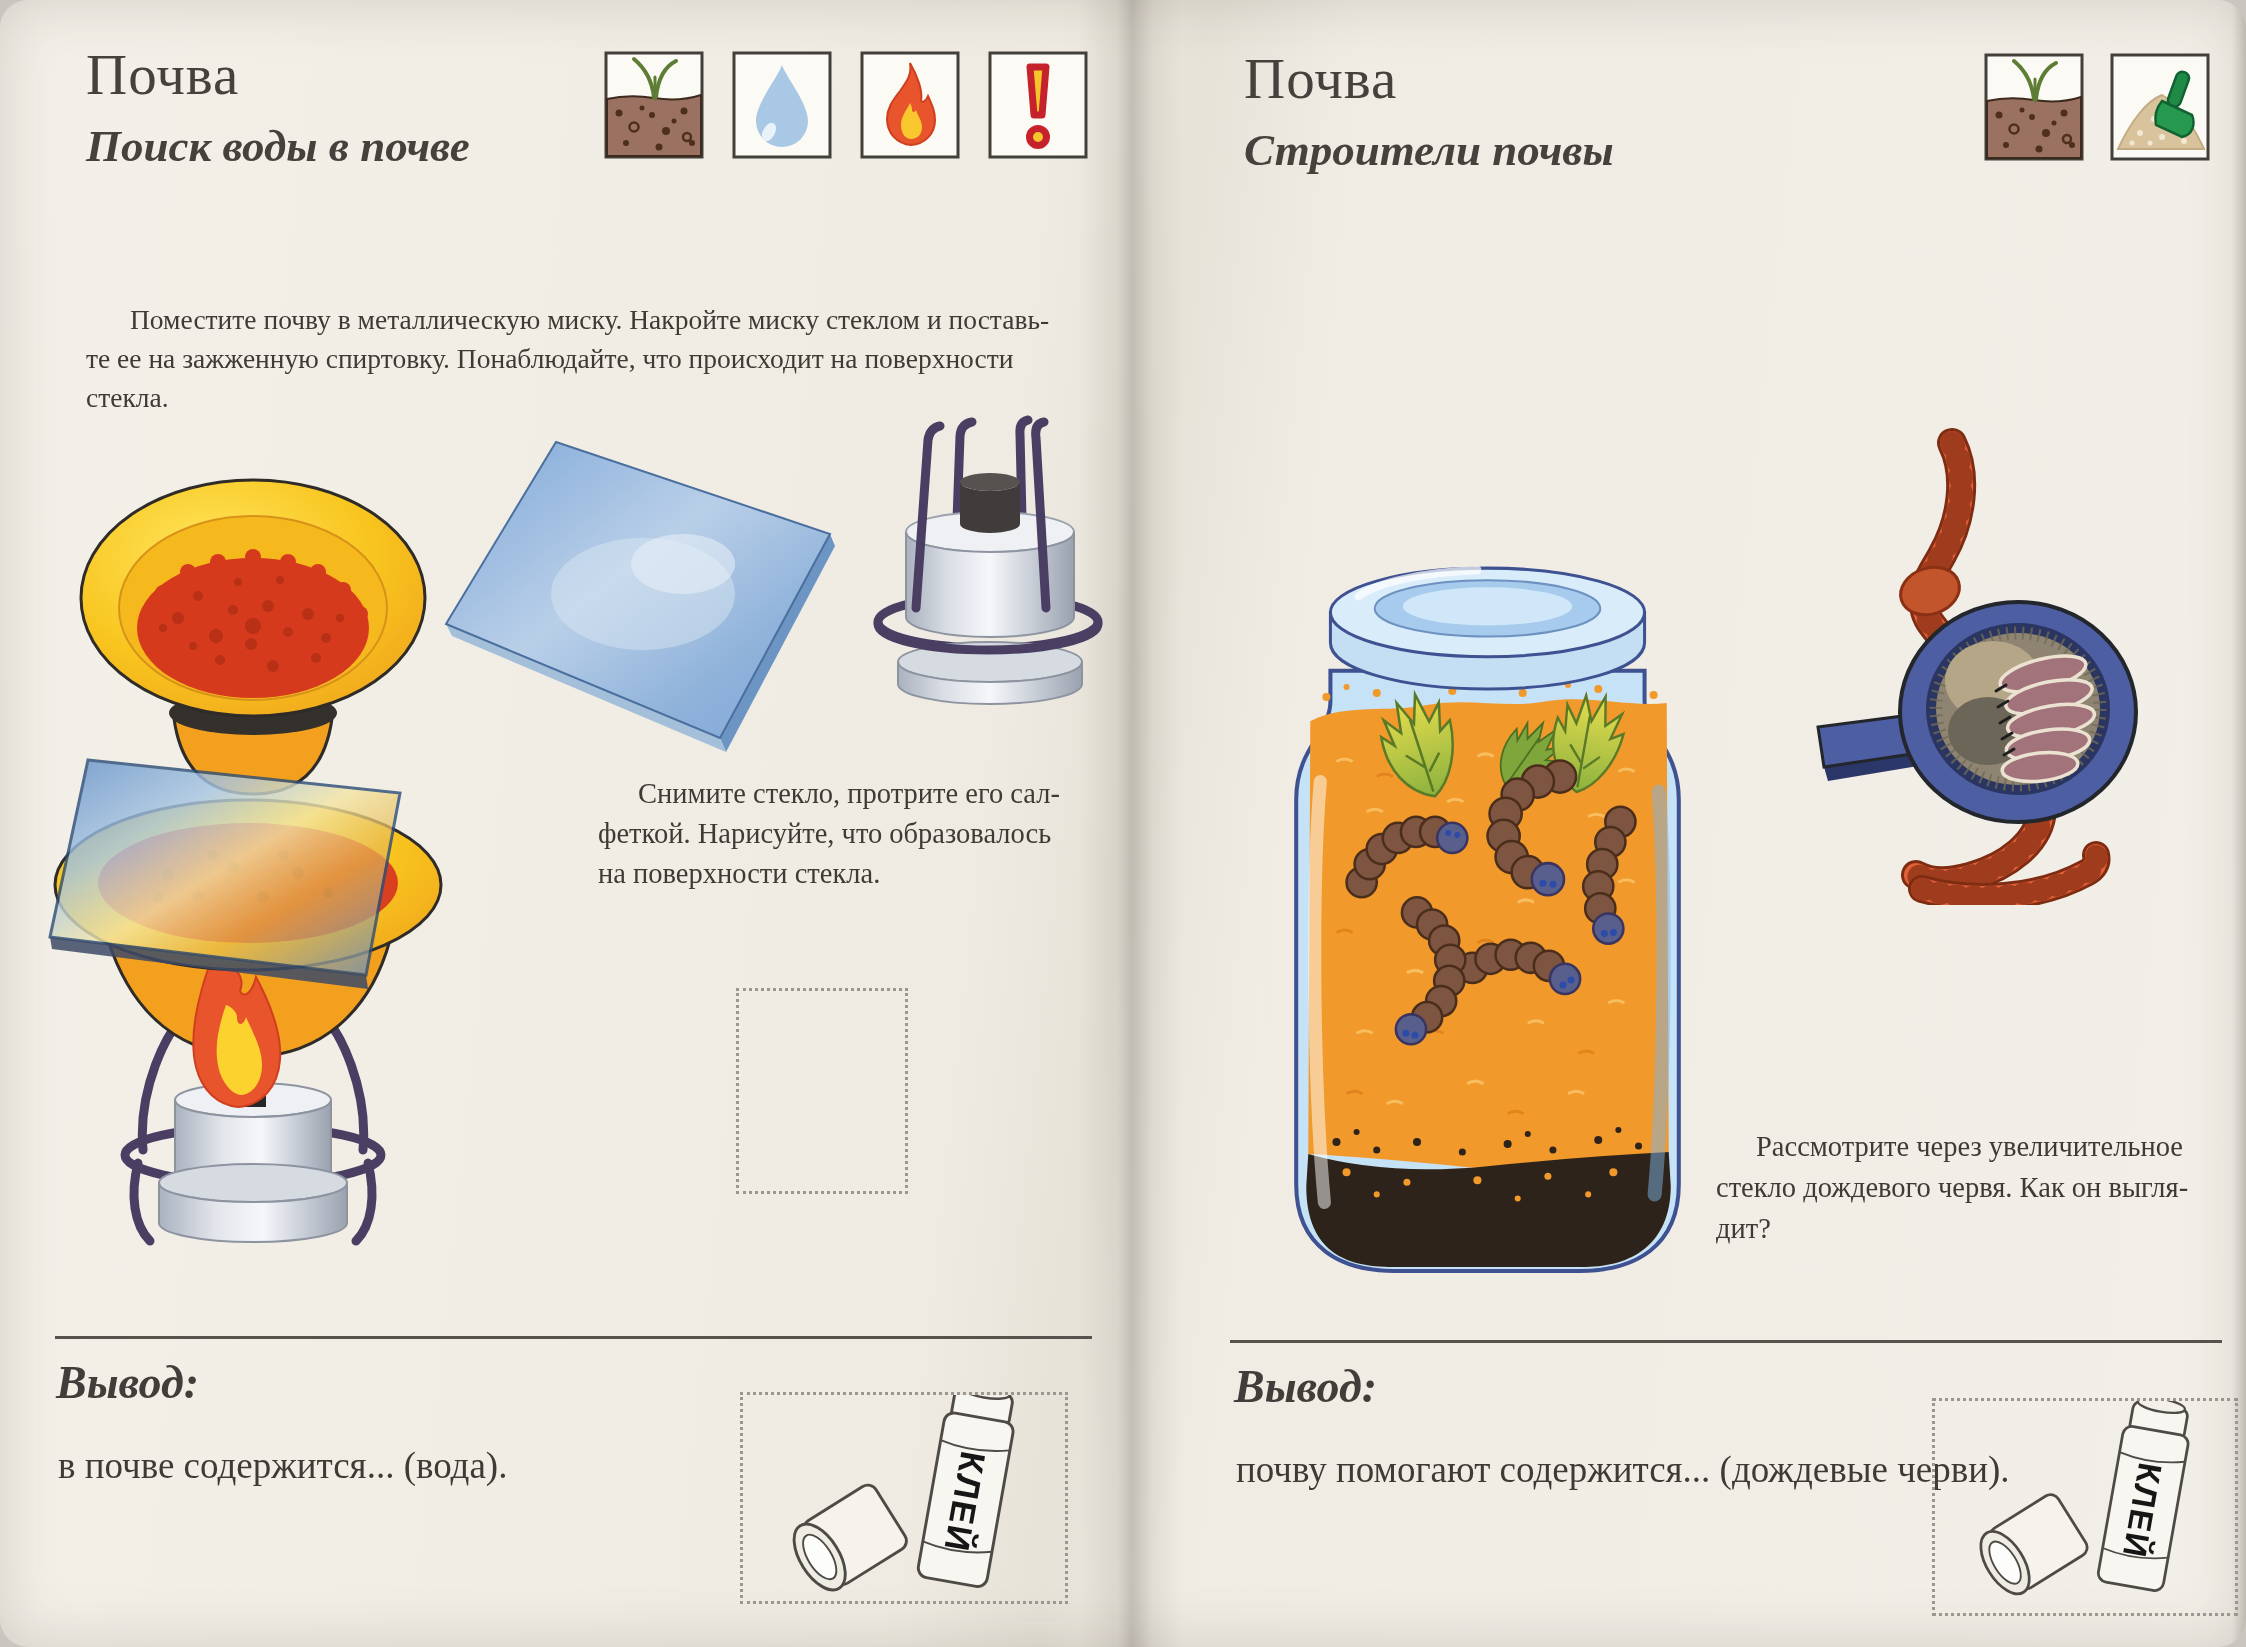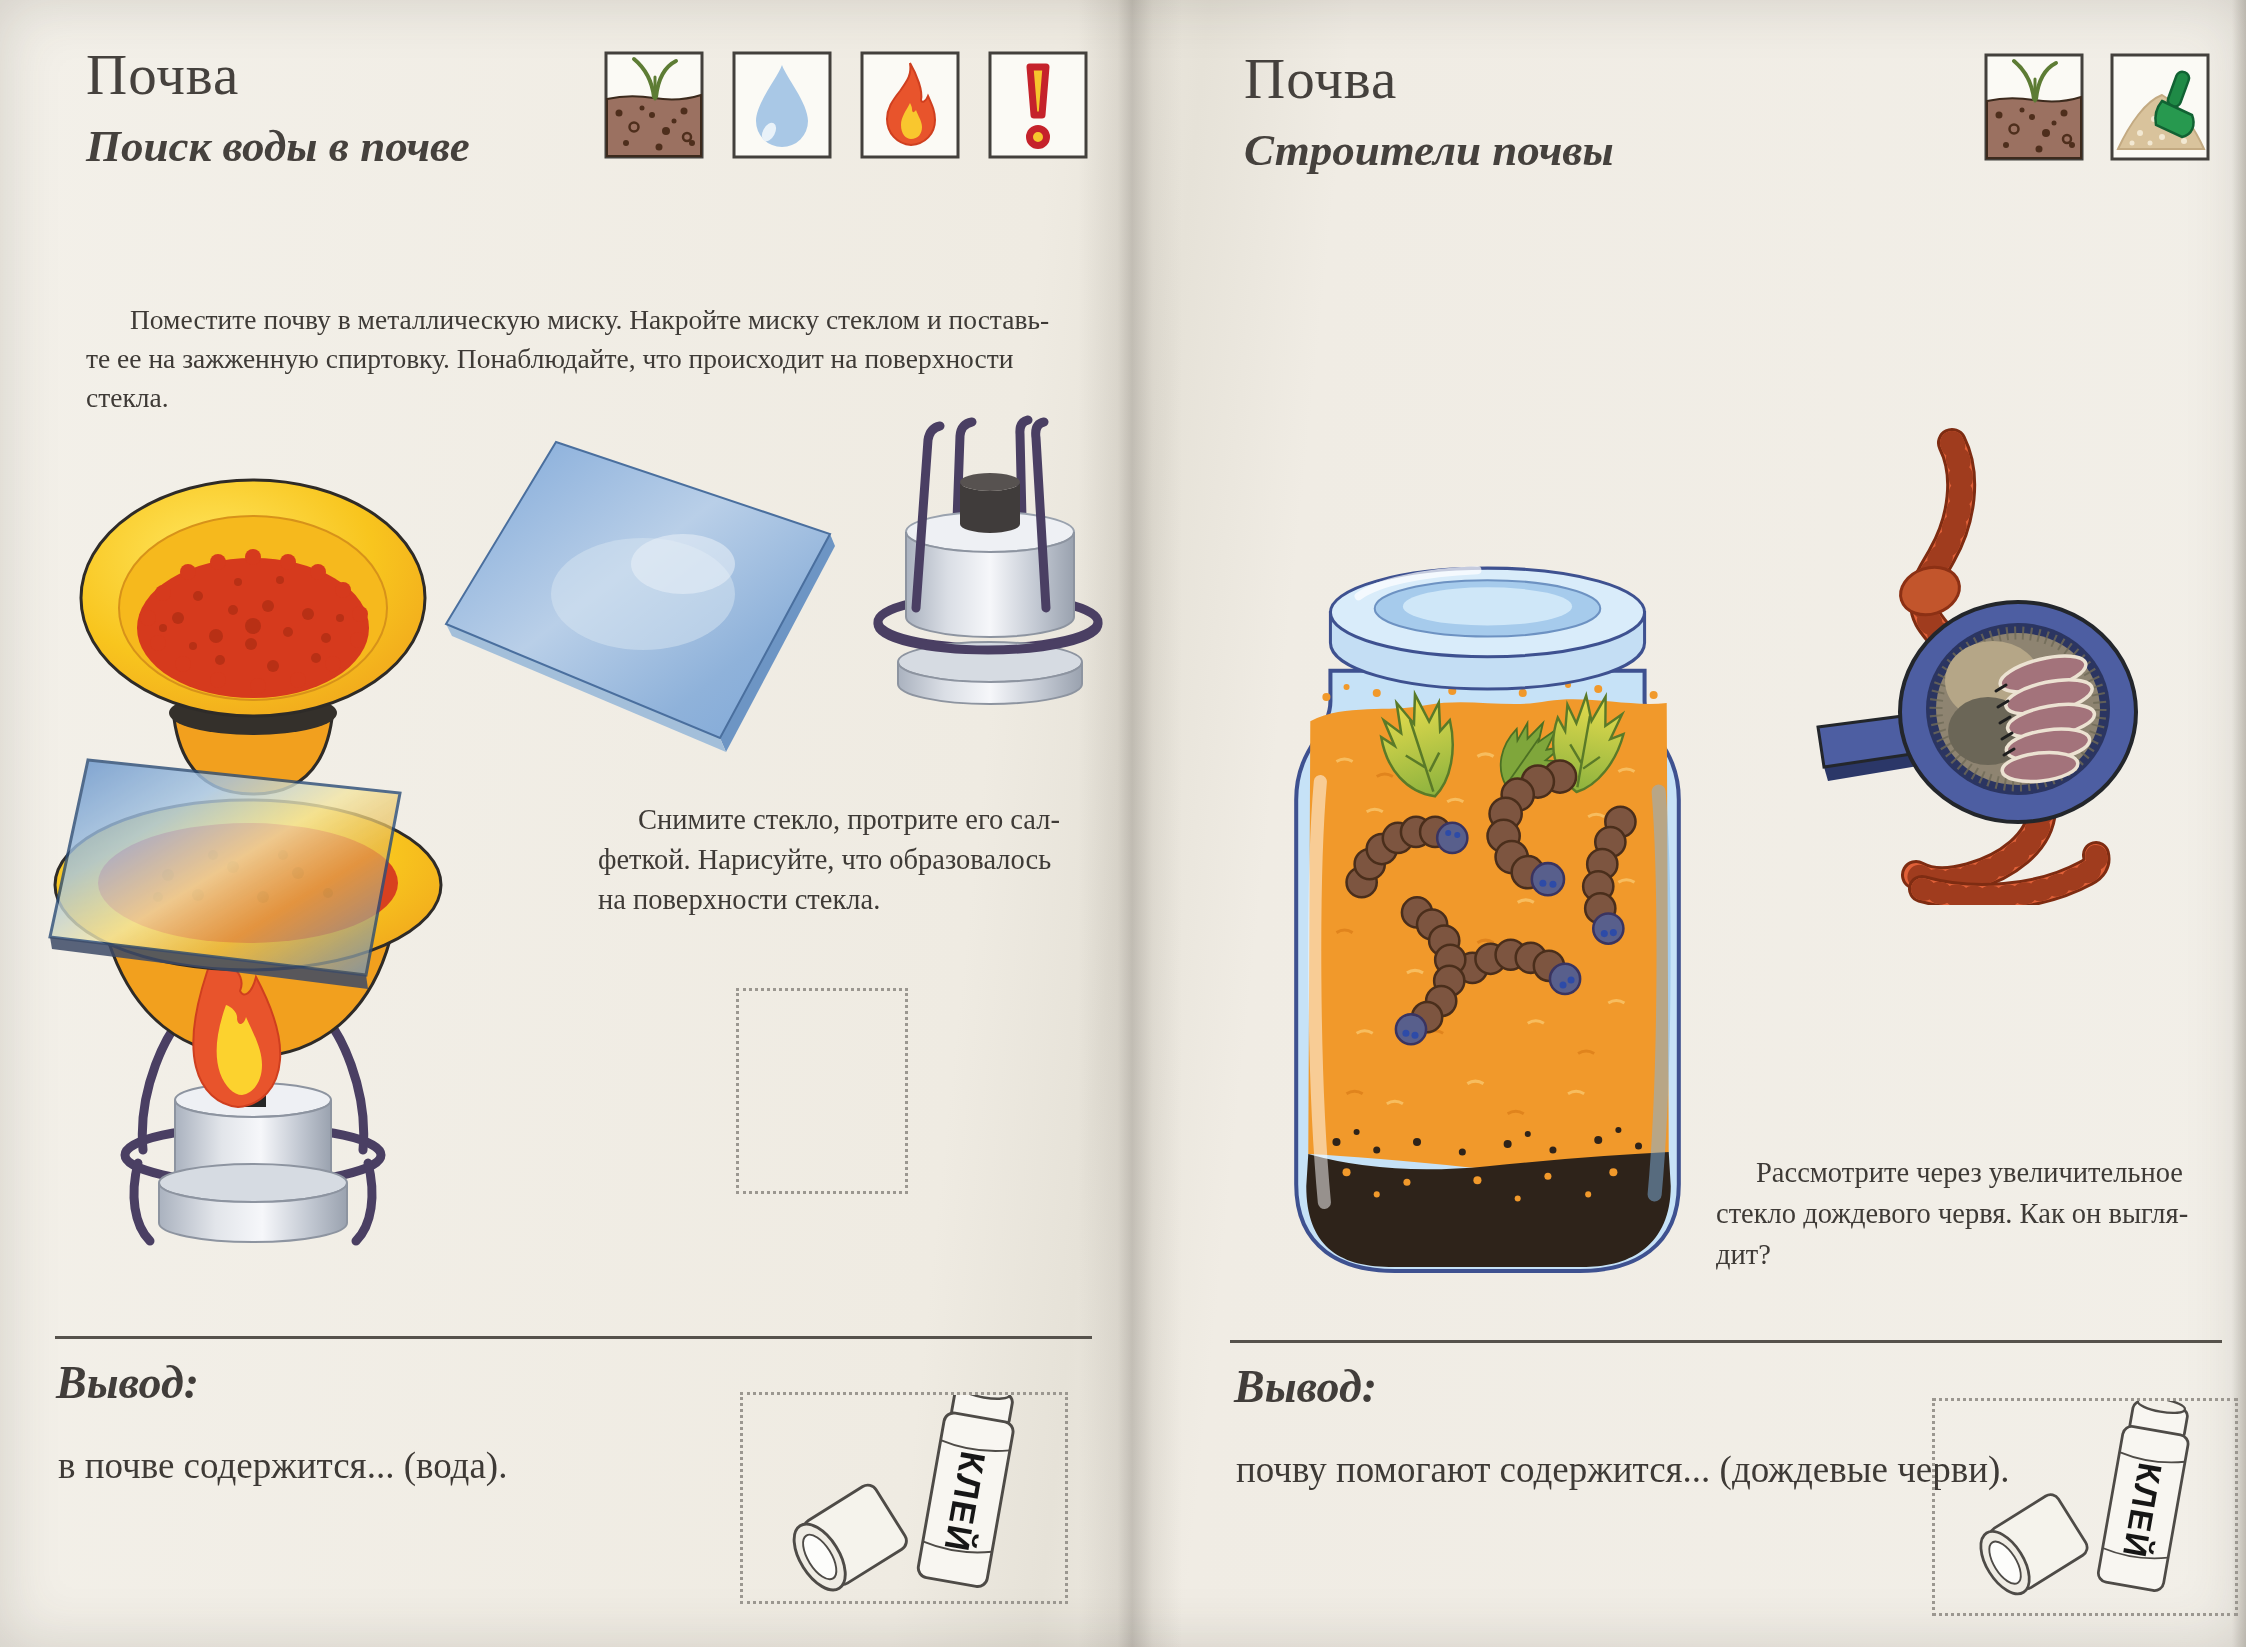--- a/index.html
+++ b/index.html
@@ -1,29 +1,29 @@
 <!DOCTYPE html>
 <html><head>
 <meta charset="utf-8">
 <style>
   html,body{margin:0;padding:0;background:#c9c6bf;}
   .canvas{position:relative;width:2246px;height:1647px;overflow:hidden;
     background:linear-gradient(96deg,#f3f0e9 0%,#efebe2 44%,#e6e2d8 50%,#f0ece4 56%,#f2efe8 100%);
     box-shadow:inset 0 0 60px rgba(60,55,45,.18);
-    font-family:"Liberation Serif",serif;color:#3d3936;}
+    font-family:"Liberation Serif",serif;color:#3d3936;border-radius:28px;}
   .gutter{position:absolute;left:1078px;top:0;width:104px;height:1647px;pointer-events:none;
     background:linear-gradient(to right,rgba(80,72,60,0) 0%,rgba(80,72,60,.10) 38%,rgba(55,48,40,.22) 52%,rgba(80,72,60,.08) 72%,rgba(80,72,60,0) 100%);}
   .edge{position:absolute;right:0;top:0;width:14px;height:100%;pointer-events:none;
     background:linear-gradient(to right,rgba(0,0,0,0),rgba(90,84,72,.25));}
   .t{position:absolute;}
   .title{font-size:57px;letter-spacing:1px;color:#45413d;}
   .subtitle{font-size:45px;font-weight:bold;font-style:italic;color:#45413d;}
   .body-text{white-space:pre;font-size:27.5px;line-height:39px;text-indent:44px;color:#3e3a36;}
   .body-text-r{white-space:pre;font-size:26.5px;line-height:39px;text-indent:42px;letter-spacing:-0.2px;color:#3e3a36;}
-  .note{white-space:pre;font-size:28.5px;line-height:40px;text-indent:40px;color:#3e3a36;margin-top:26px;}
+  .note{white-space:pre;font-size:28.5px;line-height:40px;text-indent:40px;color:#3e3a36;}
   .vyvod{font-size:46px;font-weight:bold;font-style:italic;color:#413d3a;text-align:center;}
   .concl{font-size:37px;color:#3e3a36;}
   .pagenum{font-size:32px;color:#474340;margin-top:40px;}
   .rule{position:absolute;height:3px;background:#56524c;}
   .dashedbox{position:absolute;border:3px dotted #9b9790;}
   .iconrow{position:absolute;display:flex;gap:28px;}
   .icon{width:100px;height:110px;display:block;}
   svg{display:block;}
 </style>
 </head>

